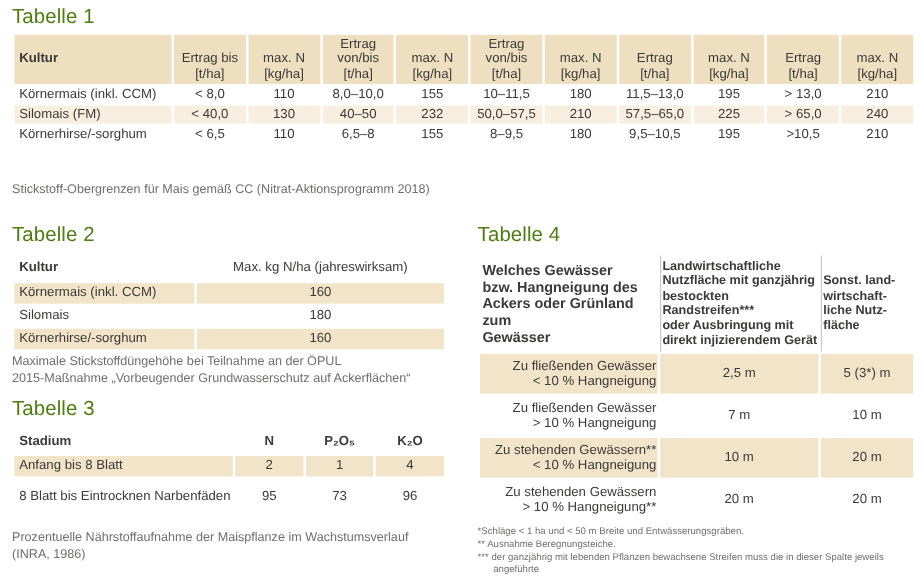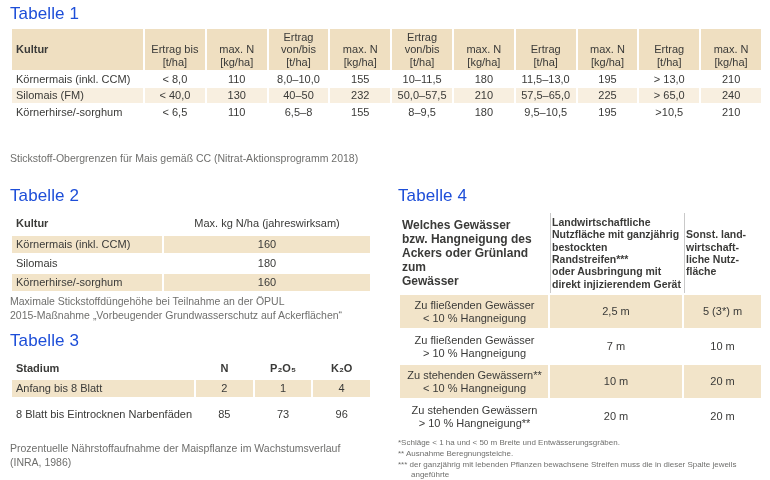--- a/index.html
+++ b/index.html
@@ -3,21 +3,21 @@
 <meta charset="utf-8">
 <style>
   html,body{margin:0;padding:0;}
   body{
     width:770px;height:480px;background:#ffffff;
     font-family:"Liberation Sans", sans-serif;
     color:#3a3a38;
   }
   .page{position:relative;width:770px;height:480px;overflow:hidden;background:#ffffff;}
   .ttl{
-    position:absolute;margin:0;font-size:17px;font-weight:500;color:#1d4ed8;
+    position:absolute;margin:0;font-size:17px;font-weight:500;color:#4d7c0f;
     font-family:"Liberation Sans", sans-serif;letter-spacing:.1px;
   }
   table{border-collapse:separate;border-spacing:2px;table-layout:fixed;position:absolute;font-size:11px;color:#3a3a38;}
   td{white-space:pre-line;line-height:1.12;overflow:hidden;}
   .cap{
     position:absolute;font-size:10.5px;color:#6f6f6d;line-height:1.3;white-space:pre-line;
   }
   .b{font-weight:normal;}
 
   
@@ -56,21 +56,21 @@
   .t3 .stripe td{background:#f2e4c9;}
 
   
   .t4{top:211px;left:398px;width:365px;}
   .t4 .c1{width:148px;}
   .t4 .c2{width:132px;}
   .t4 .hrow td{height:78px;vertical-align:middle;font-weight:bold;font-size:10.5px;line-height:1.18;}
   .t4 .hrow td.h1{text-align:left;padding-left:2px;font-size:12px;}
   .t4 .hdiv{border-left:1px solid #c9c9c9;}
   .t4 .drow td{height:31px;vertical-align:middle;text-align:center;}
-  .t4 .drow td.d1{text-align:center;padding-left:2px;}
+  .t4 .drow td.d1{text-align:right;padding-left:2px;}
   .t4 .stripe td{background:#f2e4c9;}
   .fns{position:absolute;left:398px;top:438px;width:370px;font-size:8px;color:#6f6f6d;line-height:1.35;}
   .fn{white-space:pre-line;padding-left:13px;text-indent:-13px;}
 </style>
 </head>
 <body>
 
 <div class="page">
 
   <h2 class="ttl" style="top:4px;left:10px;">Tabelle 1</h2>
@@ -202,21 +202,21 @@
       <td>K₂O</td>
     </tr>
     <tr class="r1 stripe">
       <td class="dk">Anfang bis 8 Blatt</td>
       <td>2</td>
       <td>1</td>
       <td>4</td>
     </tr>
     <tr class="r2">
       <td class="dk">8 Blatt bis Eintrocknen Narbenfäden</td>
-      <td>85</td>
+      <td>95</td>
       <td>73</td>
       <td>96</td>
     </tr>
   </tbody>
     </table>
   <div class="cap" style="top:442px;left:10px;width:370px;">Prozentuelle Nährstoffaufnahme der Maispflanze im Wachstumsverlauf
 (INRA, 1986)</div>
 
   <h2 class="ttl" style="top:186px;left:398px;">Tabelle 4</h2>
   <table class="t4">

